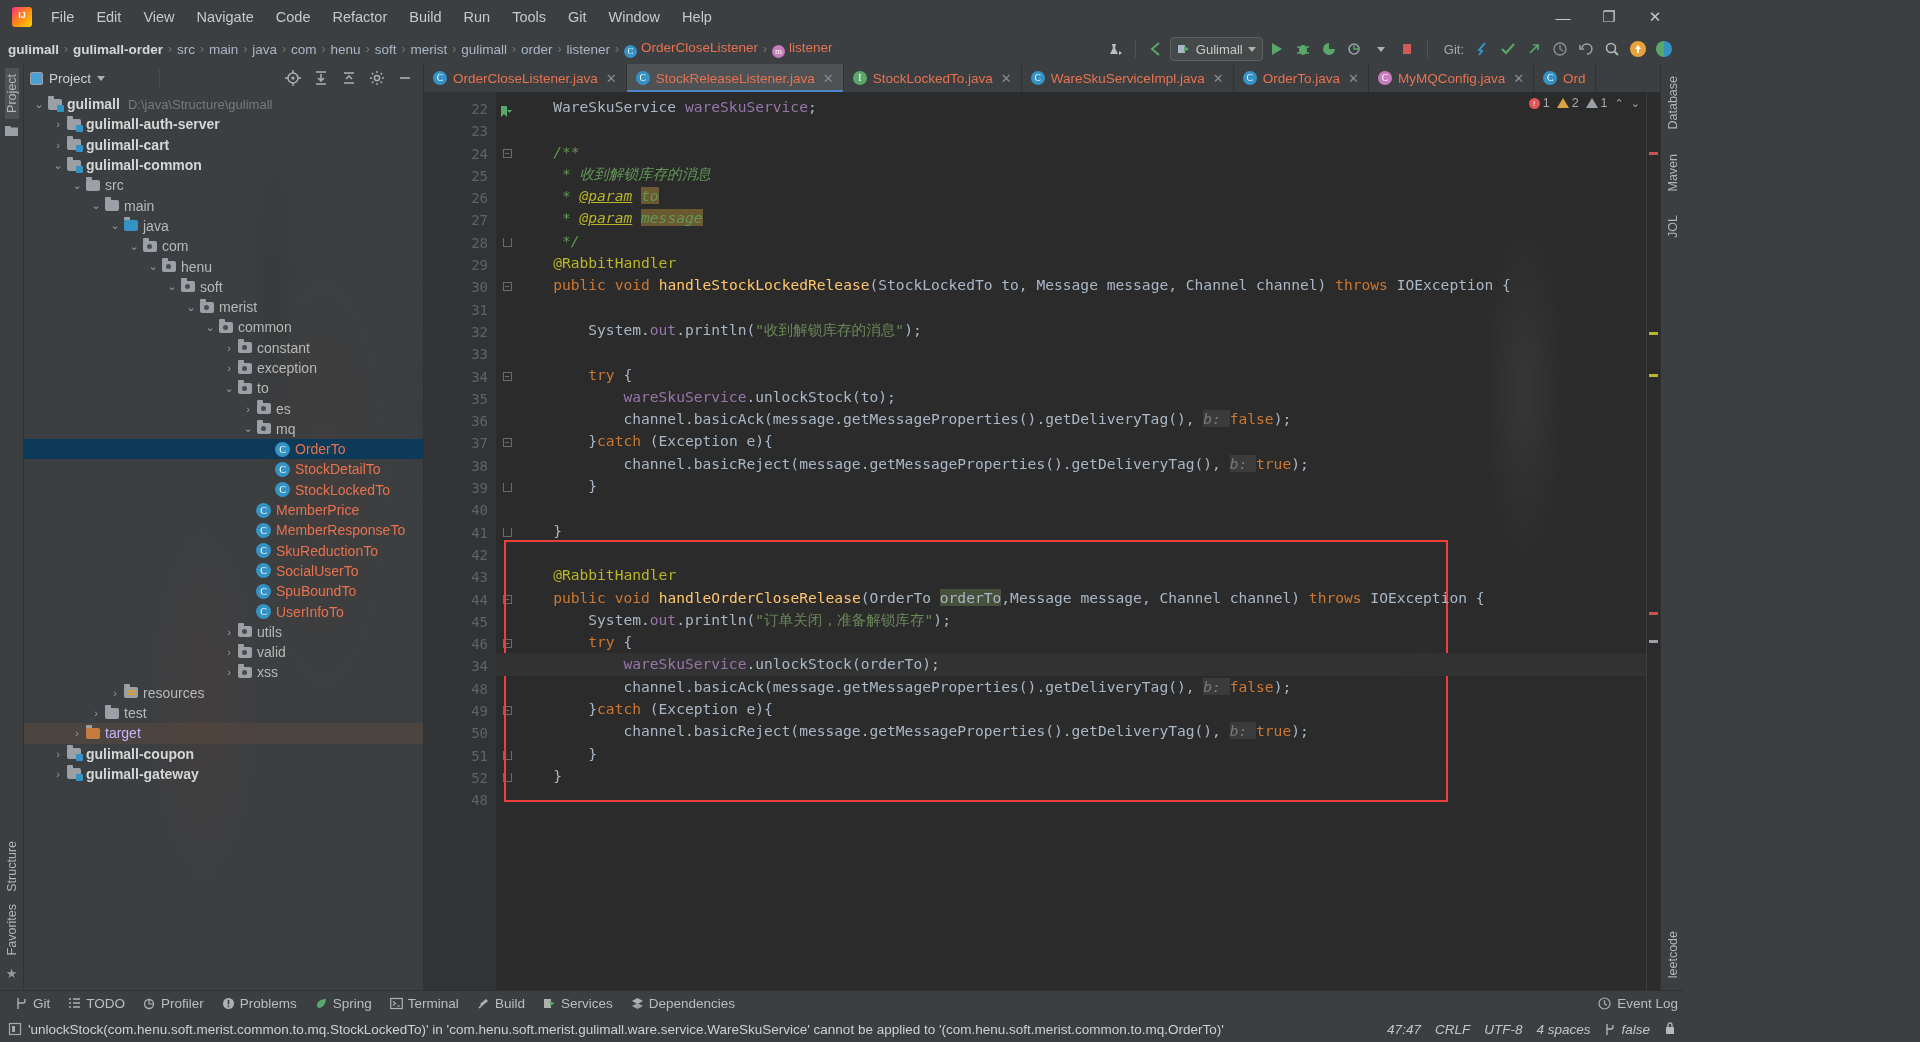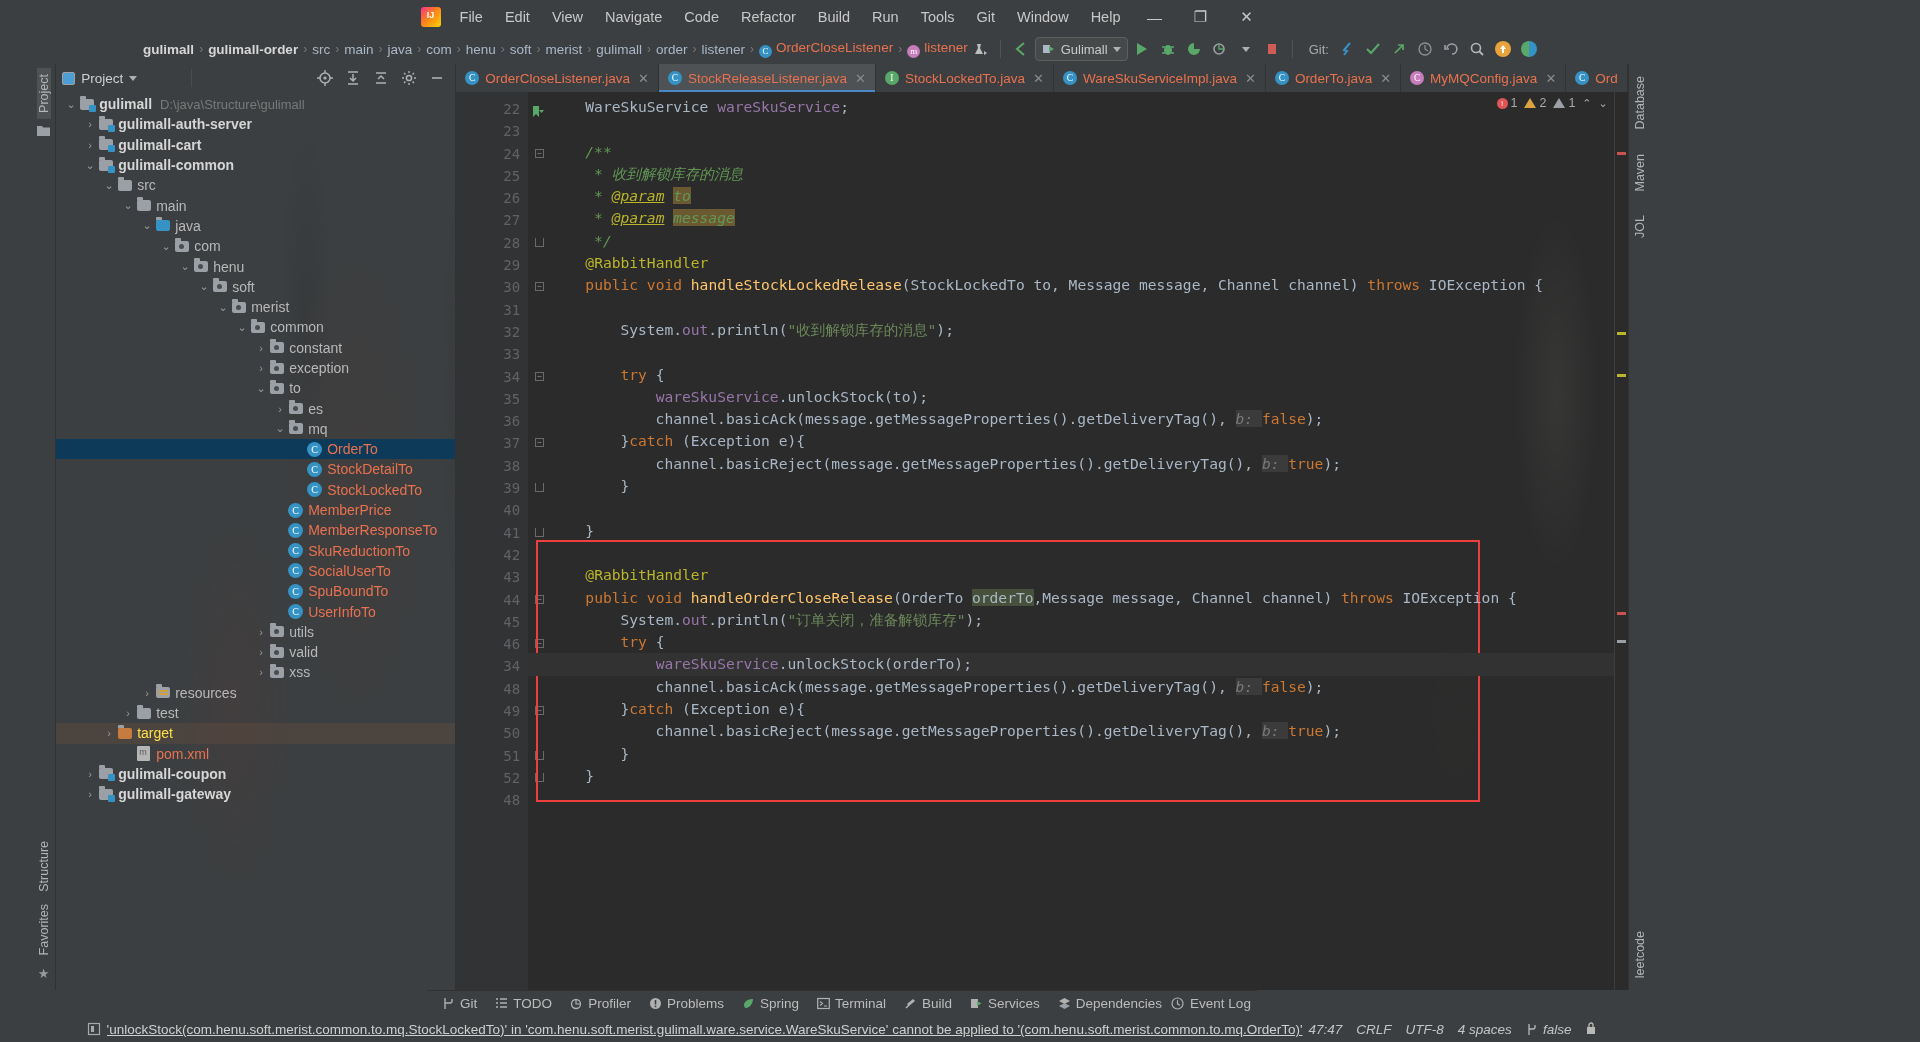--- a/index.html
+++ b/index.html
@@ -6,21 +6,21 @@
   html, body {
     margin: 0; padding: 0;
     width: 1920px; height: 1042px;
     overflow: hidden;
     background: #3c3f41;
     font-family: "Liberation Sans", sans-serif;
     font-size: 14px;
     color: #bbbbbb;
     -webkit-font-smoothing: antialiased;
   }
-  #app { position: relative; width: 1684px; height: 1042px; display: flex; flex-direction: column; align-items: center; }
+  #app { position: relative; width: 1684px; height: 1042px; display: flex; flex-direction: column; }
 
   
   .titlebar {
     height: 34px; min-height: 34px; background: #3c3f41;
     display: flex; align-items: center; padding: 0 6px; position: relative;
   }
   .ij-logo { width: 20px; height: 20px; margin: 0 8px 0 6px; border-radius: 3px;
     background: linear-gradient(135deg,#ff318c 0%,#fc801d 45%,#ffd500 100%);
     position: relative; flex: none; }
   .ij-logo::after { content:"IJ"; position:absolute; left:0; right:0; top:3px; text-align:center;
@@ -91,21 +91,21 @@
   .fld.pkg::after { content:""; position:absolute; left:4px; top:3px; width:5px;height:5px;background:#4a4d4e;border-radius:50%; }
   .fld.res::after { content:""; position:absolute; left:3px; top:3px; width:9px;height:2px;background:#d0a03a; box-shadow:0 3px 0 #d0a03a;}
   .fld.tgt { background:#c77c3f; }
   .cico { width:15px;height:15px;border-radius:50%;background:#3592c4;color:#fff;font-size:10px;
      line-height:15px;text-align:center;font-family:"Liberation Serif",serif; }
   .xmlico { width:13px;height:15px;background:#b5b5b5;border-radius:1px;position:relative; }
   .xmlico::after{content:"m";position:absolute;left:2px;top:1px;font-size:9px;color:#5b5b5b;font-family:"Liberation Sans",sans-serif;}
   .tlabel { color: #b8b8b8; }
   .tlabel.bold { font-weight: bold; color: #d6d6d6; }
   .tlabel.cls { color: #e8724f; }
-  .tlabel.tgt { color: #fde047; }
+  .tlabel.tgt { color: #c4b5fd; }
   .tlabel.xml { color: #e8724f; }
   .tpath { color: #787878; margin-left: 8px; font-size: 13px; }
 
   
   .editor-wrap { flex: 1; display: flex; flex-direction: column; min-width: 0; background: #2b2b2b; position: relative; }
   .tabs { height: 28px; min-height:28px; display: flex; align-items: stretch; background: #3c3f41; overflow: hidden; }
   .tab { display: flex; align-items: center; gap: 6px; padding: 0 9px; font-size: 13.5px;
      color: #e8724f; white-space: nowrap; position: relative; border-right:1px solid #323232;}
   .tab.active { background: #4e5254; }
   .tab.active::after { content:""; position:absolute;left:0;right:0;bottom:0;height:2px;background:#4a88c7; }
@@ -149,21 +149,21 @@
 
   
   .toolbar-bottom { height: 26px; min-height:26px; background:#3c3f41; display:flex; align-items:center;
      padding:0 6px; gap: 0px; font-size:13.5px; color:#bcbcbc; border-top:1px solid #323232;}
   .tw { display:flex; align-items:center; gap:5px; padding: 2px 9px; white-space:nowrap; }
   .tw-right { margin-left:auto; display:flex; align-items:center; gap:6px; }
 
   
   .statusbar { height: 26px; min-height:26px; background:#3c3f41; display:flex; align-items:center;
      padding: 0 8px; font-size:13.5px; color:#c4c4c4; gap:6px; }
-  .status-msg { color:#cfcfcf; white-space:nowrap; overflow:hidden; text-overflow:ellipsis;text-decoration:underline; }
+  .status-msg { color:#cfcfcf; white-space:nowrap; overflow:hidden; text-overflow:ellipsis; }
   .status-right { margin-left:auto; display:flex; align-items:center; gap:14px; white-space:nowrap;font-style:italic; }
 
   .bgart { position:absolute; inset:0; pointer-events:none; opacity:0.30; z-index:0;
      background:
        radial-gradient(ellipse 120px 380px at 300px 420px, rgba(90,55,45,0.55) 0%, rgba(90,55,45,0) 62%),
        radial-gradient(ellipse 90px 300px at 180px 640px, rgba(105,60,50,0.5) 0%, rgba(105,60,50,0) 65%),
        radial-gradient(ellipse 60px 420px at 420px 330px, rgba(35,35,35,0.55) 0%, rgba(35,35,35,0) 60%),
        radial-gradient(ellipse 40px 300px at 250px 260px, rgba(30,30,30,0.5) 0%, rgba(30,30,30,0) 65%);
   }
   .bgart2 { position:absolute; inset:0; pointer-events:none; opacity:0.22; z-index:0;
@@ -643,28 +643,20 @@
             </span>
             <span class="tlabel ">test</span>
           </div>
           <div class="trow hl">
             <span style="width:46px;flex:none"></span>
             <span class="tarrow">›</span>
             <span class="ticon">
               <span class="fld tgt"></span>
             </span>
             <span class="tlabel tgt">target</span>
-          </div>
-          <div class="trow">
-            <span style="width:65px;flex:none"></span>
-            <span class="tarrow"></span>
-            <span class="ticon">
-              <span class="xmlico"></span>
-            </span>
-            <span class="tlabel xml">pom.xml</span>
           </div>
           <div class="trow">
             <span style="width:27px;flex:none"></span>
             <span class="tarrow">›</span>
             <span class="ticon">
               <span class="fld mod"></span>
             </span>
             <span class="tlabel bold">gulimall-coupon</span>
           </div>
           <div class="trow">

